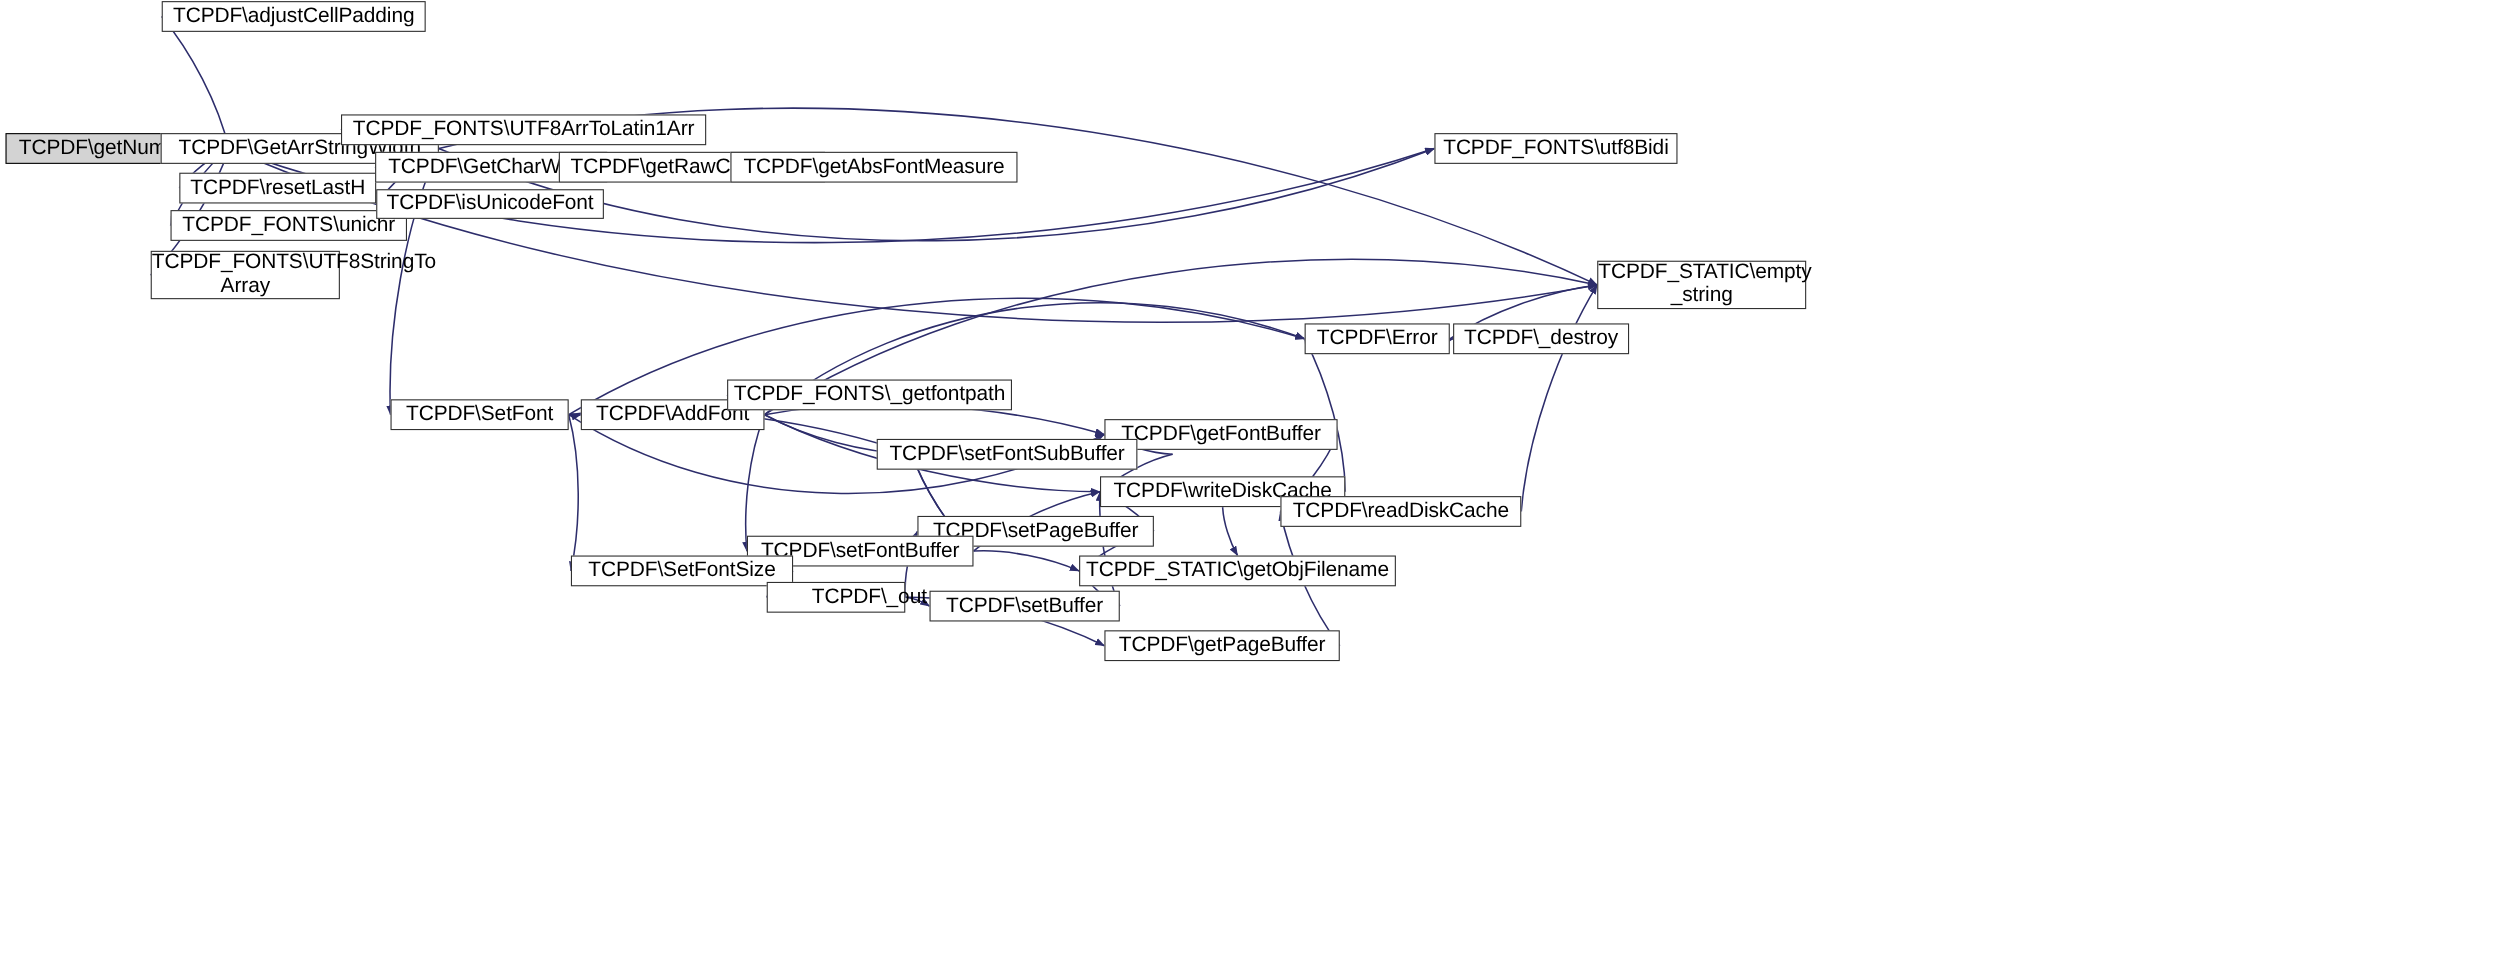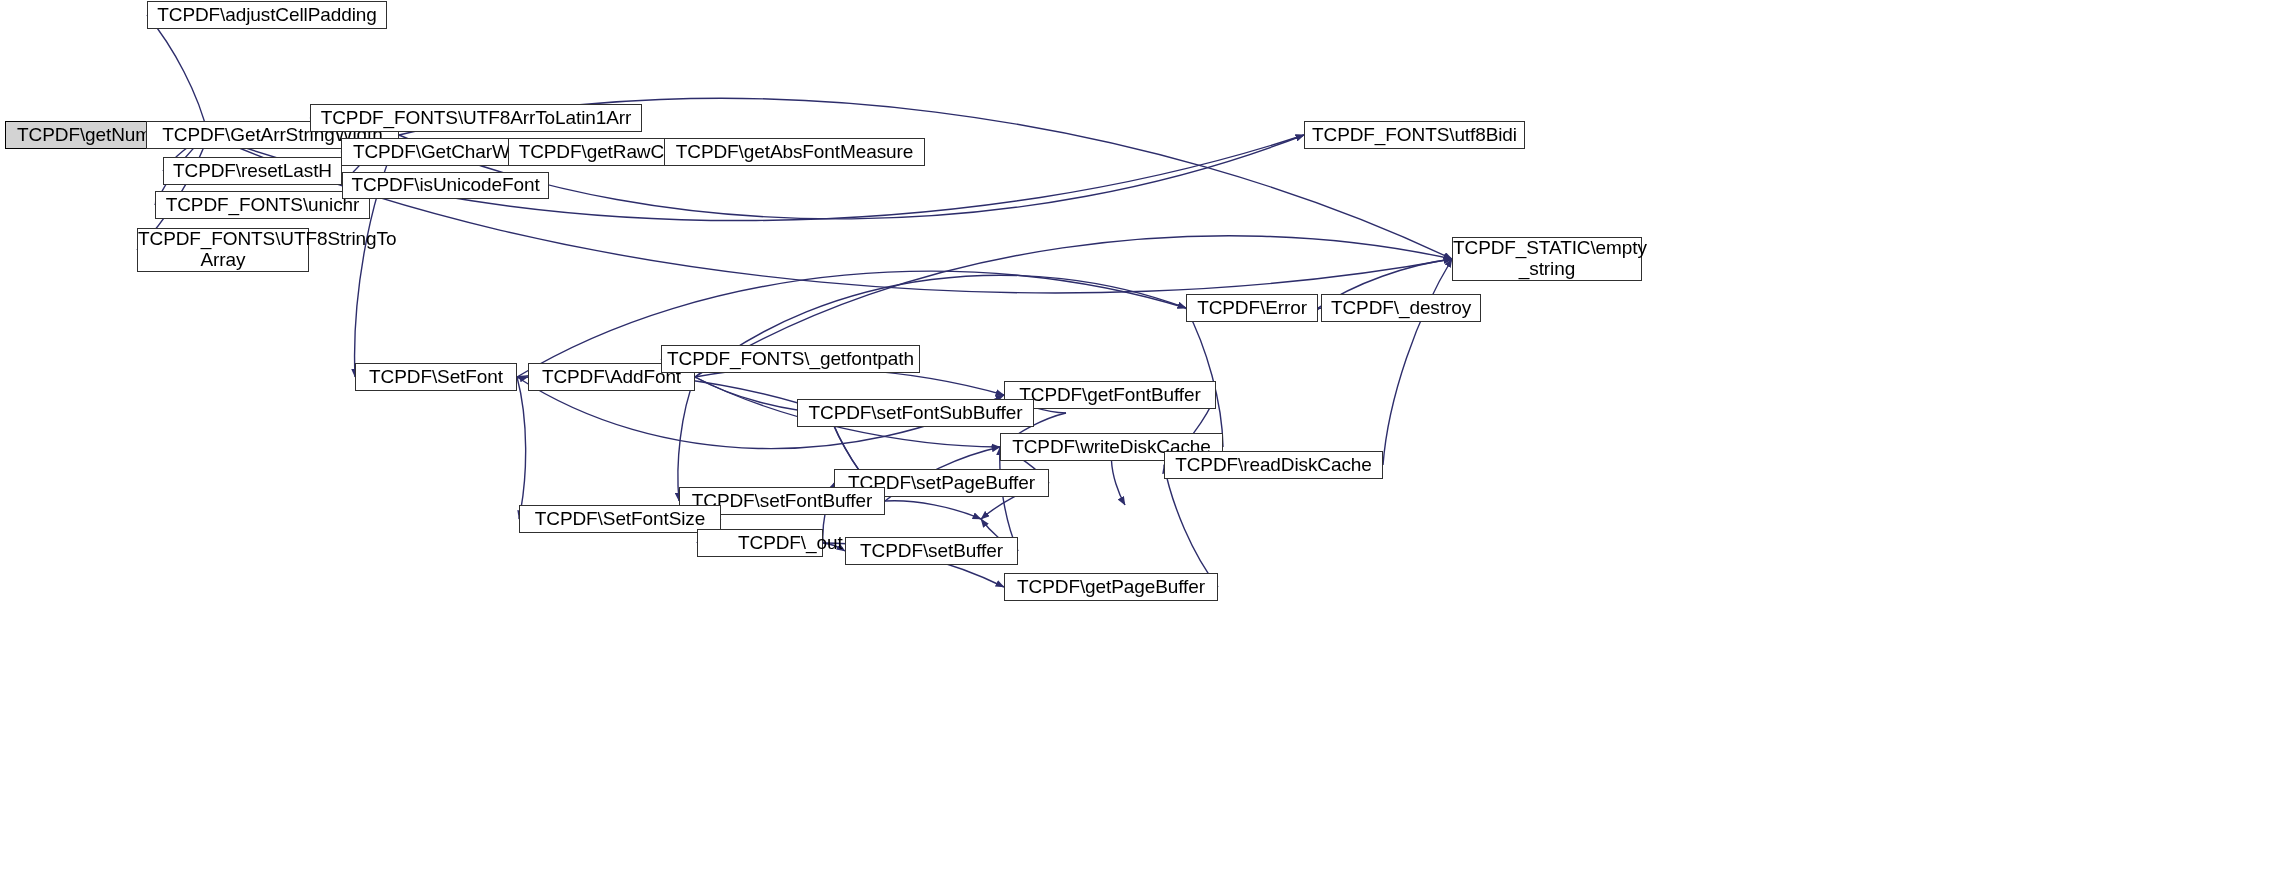--- a/index.html
+++ b/index.html
@@ -128,17 +128,18 @@
     <div class="gnode" style="left: 1321px; top: 294px; width: 160px; height: 28px;"><span class="lbl">TCPDF\_destroy</span></div>
     <div class="gnode" style="left: 355px; top: 363px; width: 162px; height: 28px;"><span class="lbl">TCPDF\SetFont</span></div>
     <div class="gnode" style="left: 528px; top: 363px; width: 167px; height: 28px;"><span class="lbl">TCPDF\AddFont</span></div>
     <div class="gnode" style="left: 661px; top: 345px; width: 259px; height: 28px;"><span class="lbl">TCPDF_FONTS\_getfontpath</span></div>
     <div class="gnode" style="left: 1004px; top: 381px; width: 212px; height: 28px;"><span class="lbl">TCPDF\getFontBuffer</span></div>
     <div class="gnode" style="left: 797px; top: 399px; width: 237px; height: 28px;"><span class="lbl">TCPDF\setFontSubBuffer</span></div>
     <div class="gnode" style="left: 1000px; top: 433px; width: 223px; height: 28px;"><span class="lbl">TCPDF\writeDiskCache</span></div>
     <div class="gnode" style="left: 1164px; top: 451px; width: 219px; height: 28px;"><span class="lbl">TCPDF\readDiskCache</span></div>
     <div class="gnode" style="left: 834px; top: 469px; width: 215px; height: 28px;"><span class="lbl">TCPDF\setPageBuffer</span></div>
     <div class="gnode" style="left: 679px; top: 487px; width: 206px; height: 28px;"><span class="lbl">TCPDF\setFontBuffer</span></div>
+    <div class="gnode" style="left: 981px; top: 505px; width: 288px; height: 28px;"><span class="lbl">TCPDF_STATIC\getObjFilename</span></div>
     <div class="gnode" style="left: 519px; top: 505px; width: 202px; height: 28px;"><span class="lbl">TCPDF\SetFontSize</span></div>
     <div class="gnode" style="left: 697px; top: 529px; width: 126px; height: 28px; padding-left: 40px;"><span class="lbl">TCPDF\_out</span></div>
     <div class="gnode" style="left: 845px; top: 537px; width: 173px; height: 28px;"><span class="lbl">TCPDF\setBuffer</span></div>
     <div class="gnode" style="left: 1004px; top: 573px; width: 214px; height: 28px;"><span class="lbl">TCPDF\getPageBuffer</span></div>
   </div>
 
 </body></html>

